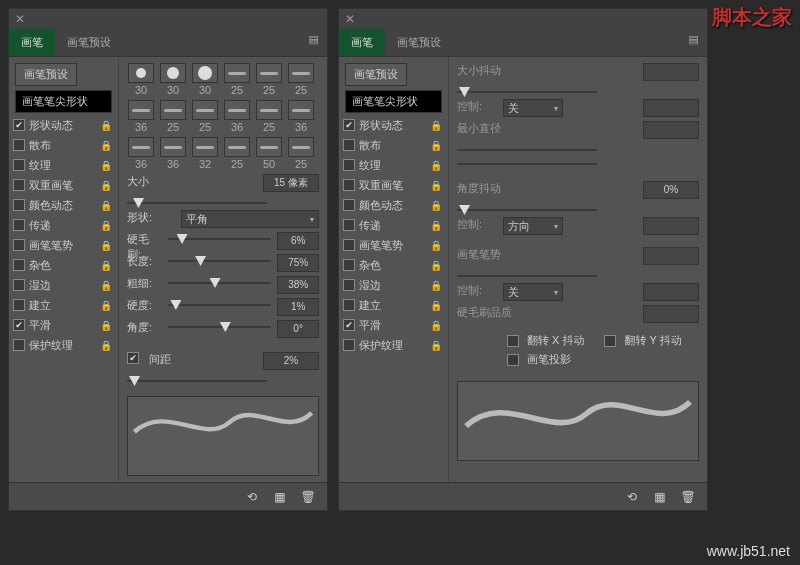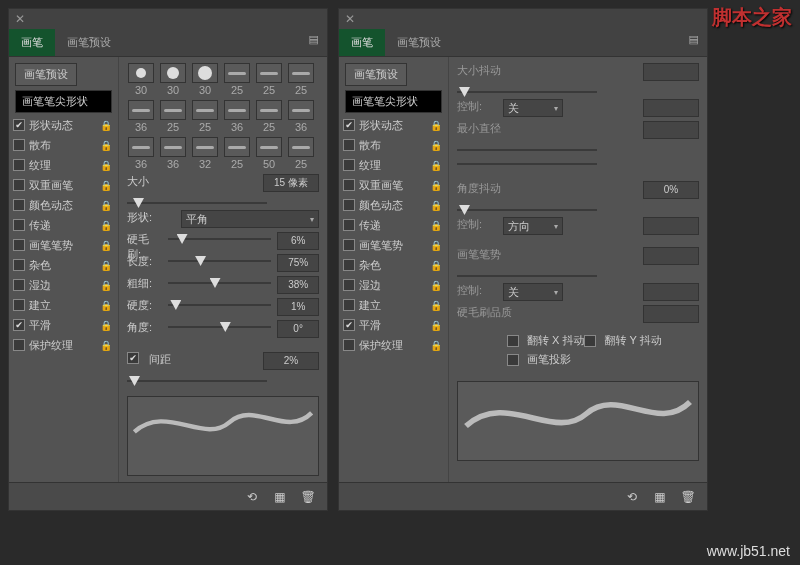--- a/index.html
+++ b/index.html
@@ -39,21 +39,21 @@
 .sel{flex:1;height:18px;background:#454545;border:1px solid #333;display:flex;align-items:center;padding:0 4px;justify-content:space-between}
 .sel .caret{font-size:8px;color:#aaa}
 .preview{margin:8px 0 0 0;height:80px;background:#5a5a5a;border:1px solid #333;position:relative;overflow:hidden}
 .preview svg{position:absolute;inset:0}
 .footer{height:28px;background:#4a4a4a;border-top:1px solid #333;display:flex;align-items:center;justify-content:flex-end;gap:10px;padding:0 10px}
 .foot-icn{width:18px;height:18px;display:flex;align-items:center;justify-content:center;color:#ccc;font-size:12px;cursor:pointer}
 .watermark{position:absolute;right:8px;top:4px;display:flex;align-items:flex-end;gap:6px}
 .wm-red{color:#c03030;font-size:20px;font-weight:bold;text-shadow:1px 1px 2px #000}
 .wm-url{position:absolute;right:10px;bottom:6px;color:#ddd;font-size:14px;font-family:Arial}
 .grp-label{color:#999;width:64px}
-.flips{display:flex;margin:6px 0 0 50px}
+.flips{display:flex;gap:20px;margin:6px 0 0 50px}
 .flip{display:flex;align-items:center;gap:4px;color:#999}
 </style>
 </head>
 <body>
 
 <div class="watermark">
   <span class="wm-red">脚本之家</span>
 </div>
 
 <div class="panels">

